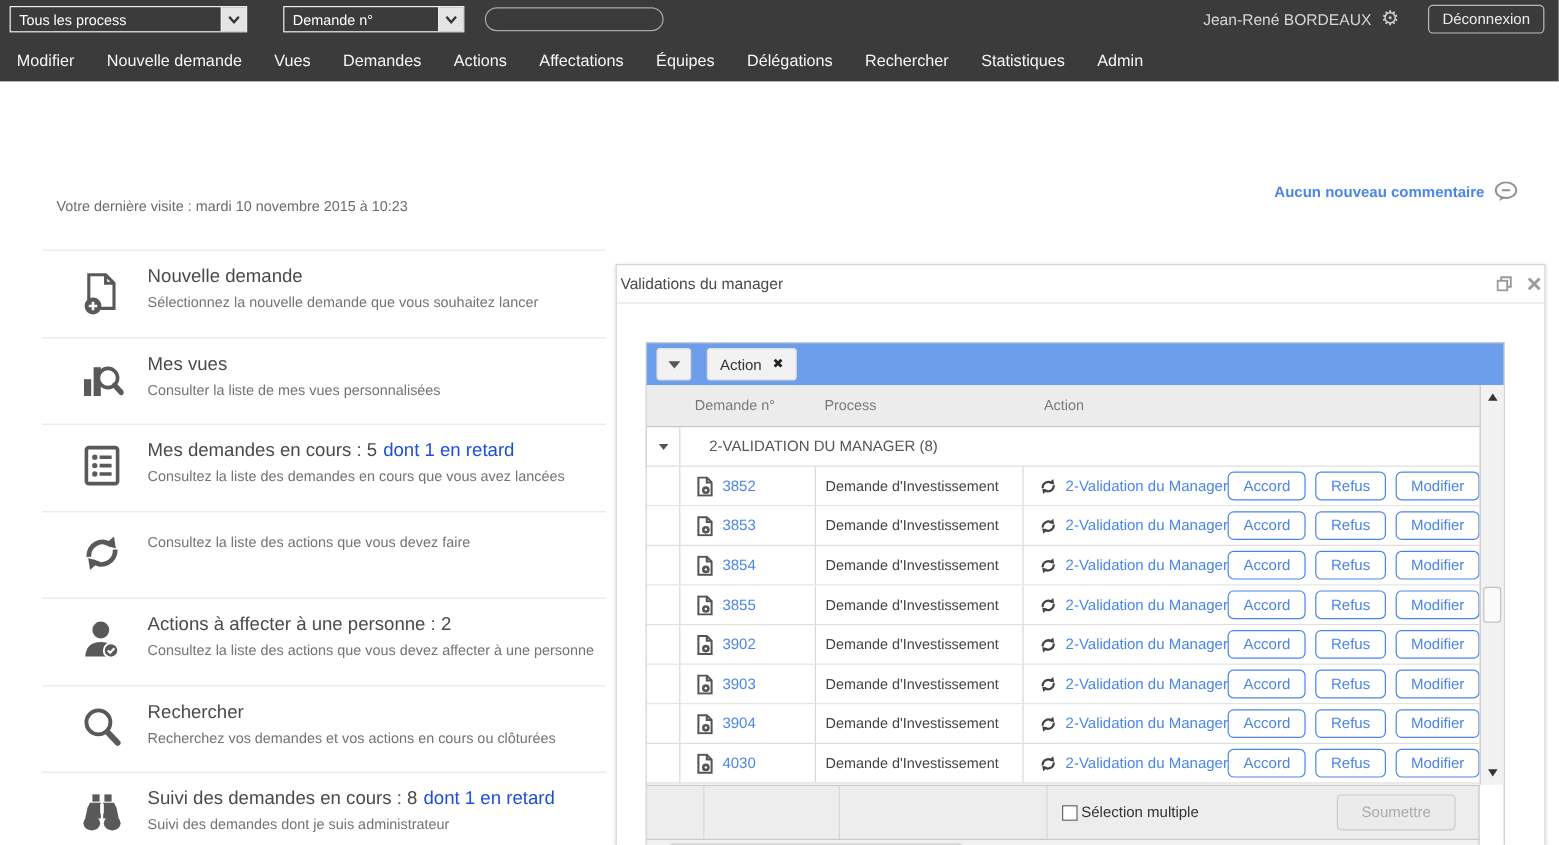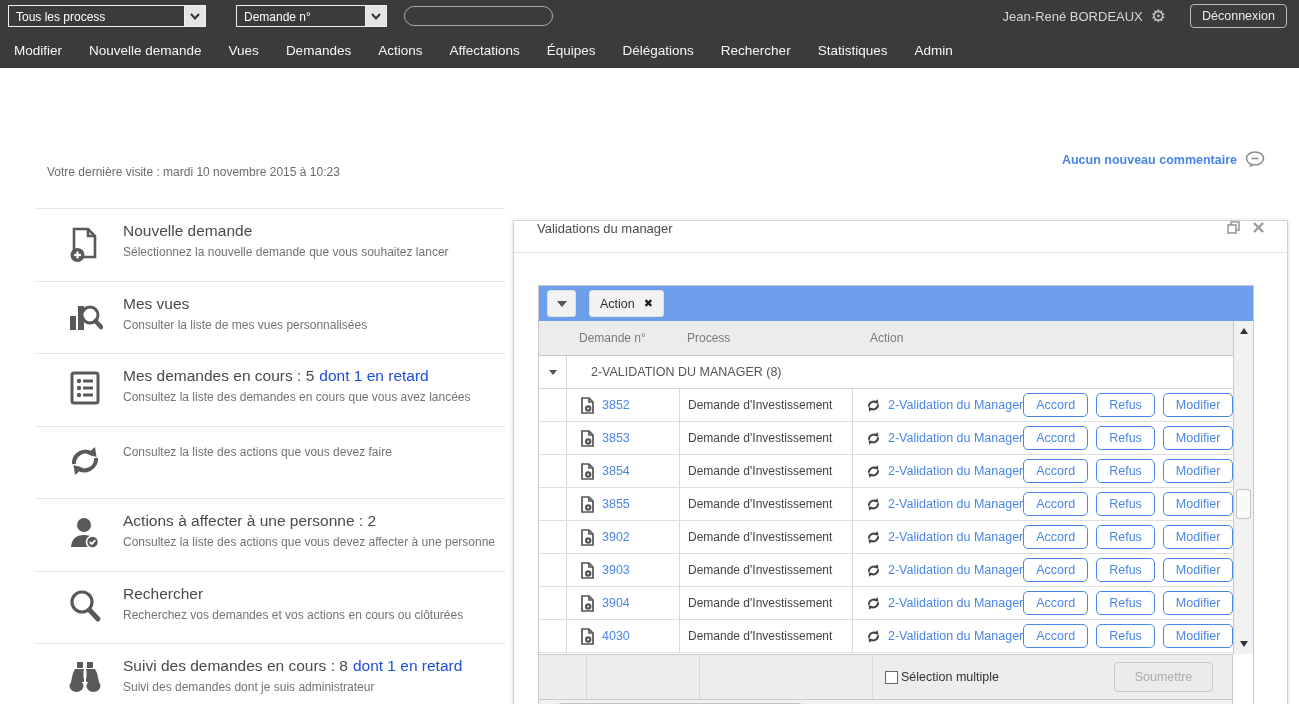--- a/index.html
+++ b/index.html
@@ -33,21 +33,21 @@
   .menu { position:absolute; left:35px; top:140px; width:470px; }
   .menu-item { height:72.5px; border-top:1px solid #e6e6e6; display:flex; padding:13px 0 0 28px; cursor:pointer; }
   .menu-ico { width:44px; flex:0 0 44px; display:flex; justify-content:center; margin-right:16px; padding-top:3px; color:#595959; }
   .menu-txt .t { font-size:15.5px; color:#4a4a4a; }
   .menu-txt .t .alert { color:#1d4ed8; margin-left:5px;margin-top:41px; }
   .menu-txt .s { font-size:12px; color:#737373; margin-top:5px; }
 
   
   .panel { position:absolute; left:513px; top:152px; width:775px; height:535px; background:#fff;
            border:1px solid #d2d2d2; box-shadow:0 1px 4px rgba(0,0,0,.18); }
-  .panel-head { height:32px; border-bottom:1px solid #e3e3e3; display:flex; align-items:flex-start; padding:0 23px; }
+  .panel-head { height:32px; border-bottom:1px solid #e3e3e3; display:flex; align-items:center; padding:0 3px; }
   .panel-title { font-size:13px; color:#4a4a4a; }
   .panel-icons { margin-left:auto; display:flex; align-items:center; gap:13px; }
   .panel-icons .pi { cursor:pointer; color:#9b9b9b; display:flex; }
 
   .grid-block { position:absolute; left:24px; top:64px; width:716px; border:1px solid #c9c9c9; }
   .filterbar { height:35px; background:#6d9eeb; display:flex; align-items:center; padding-left:8px; }
   .fb-dd { width:29px; height:27px; background:#f2f2f2; border:1px solid #e0e0e0; border-radius:3px; display:flex; align-items:center; justify-content:center; cursor:pointer; }
   .caret-down { width:0; height:0; border-left:5px solid transparent; border-right:5px solid transparent; border-top:6px solid #555; }
   .fb-chip { margin-left:13px; height:27px; background:#f2f2f2; border:1px solid #e0e0e0; border-radius:3px; display:flex; align-items:center; padding:0 10px; cursor:pointer; }
   .fb-chip .cl { font-size:12.5px; color:#333; }

